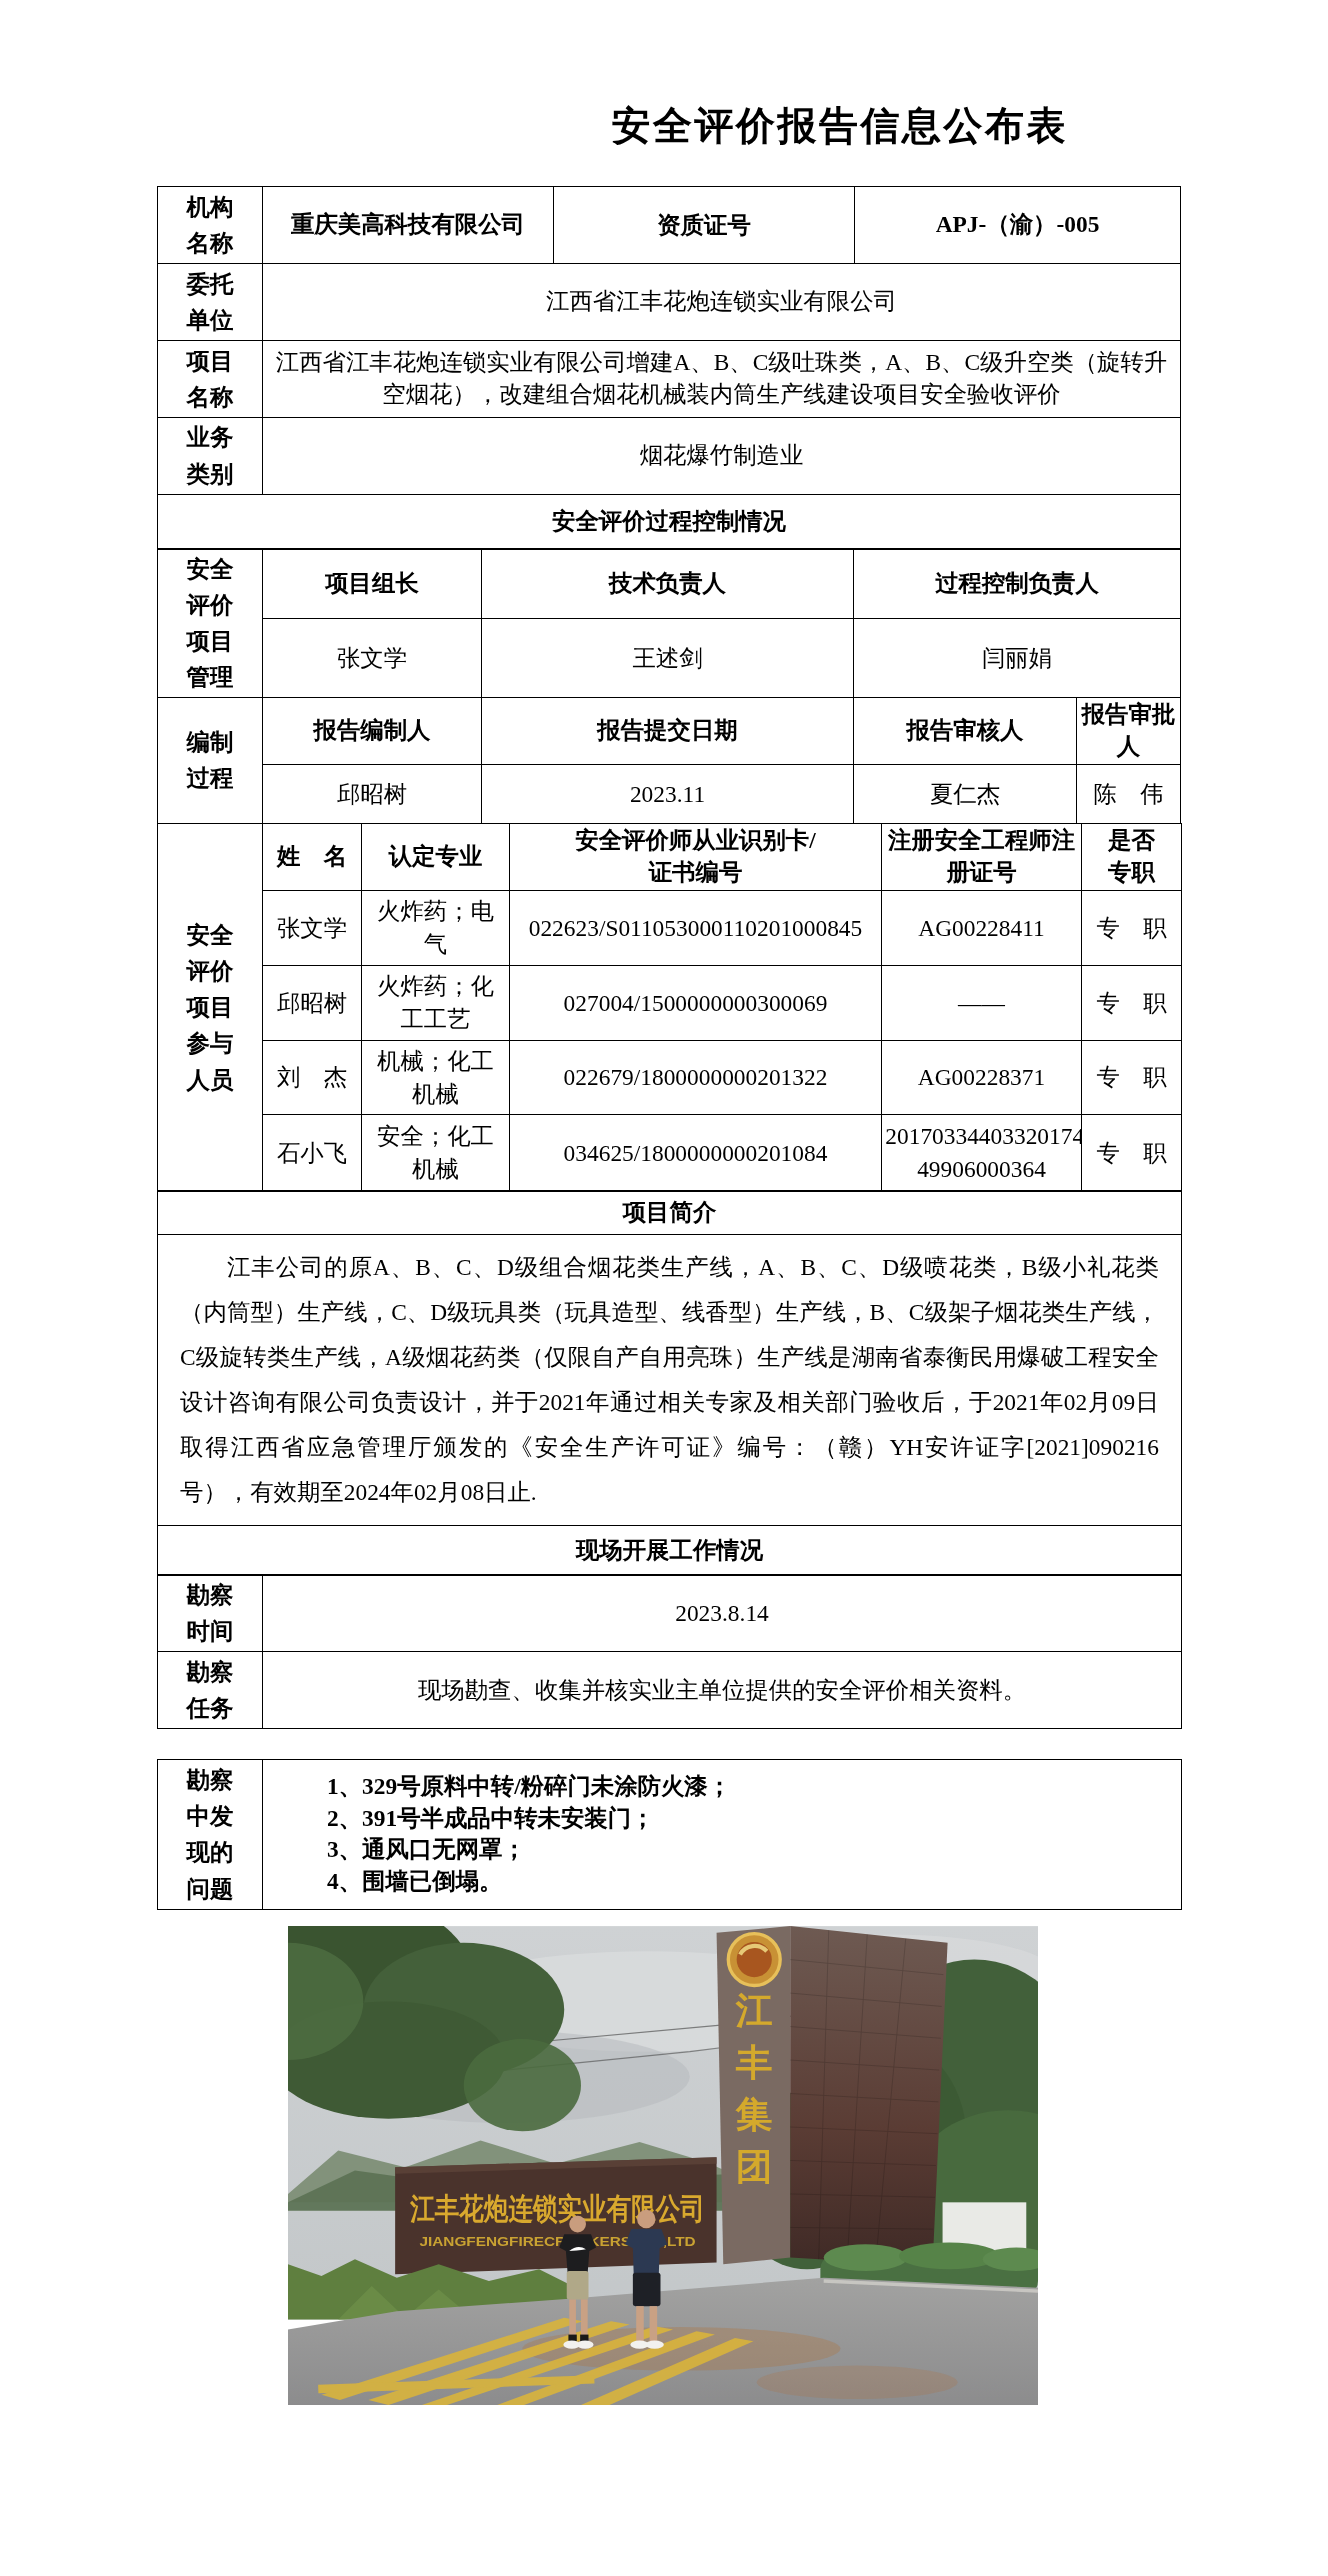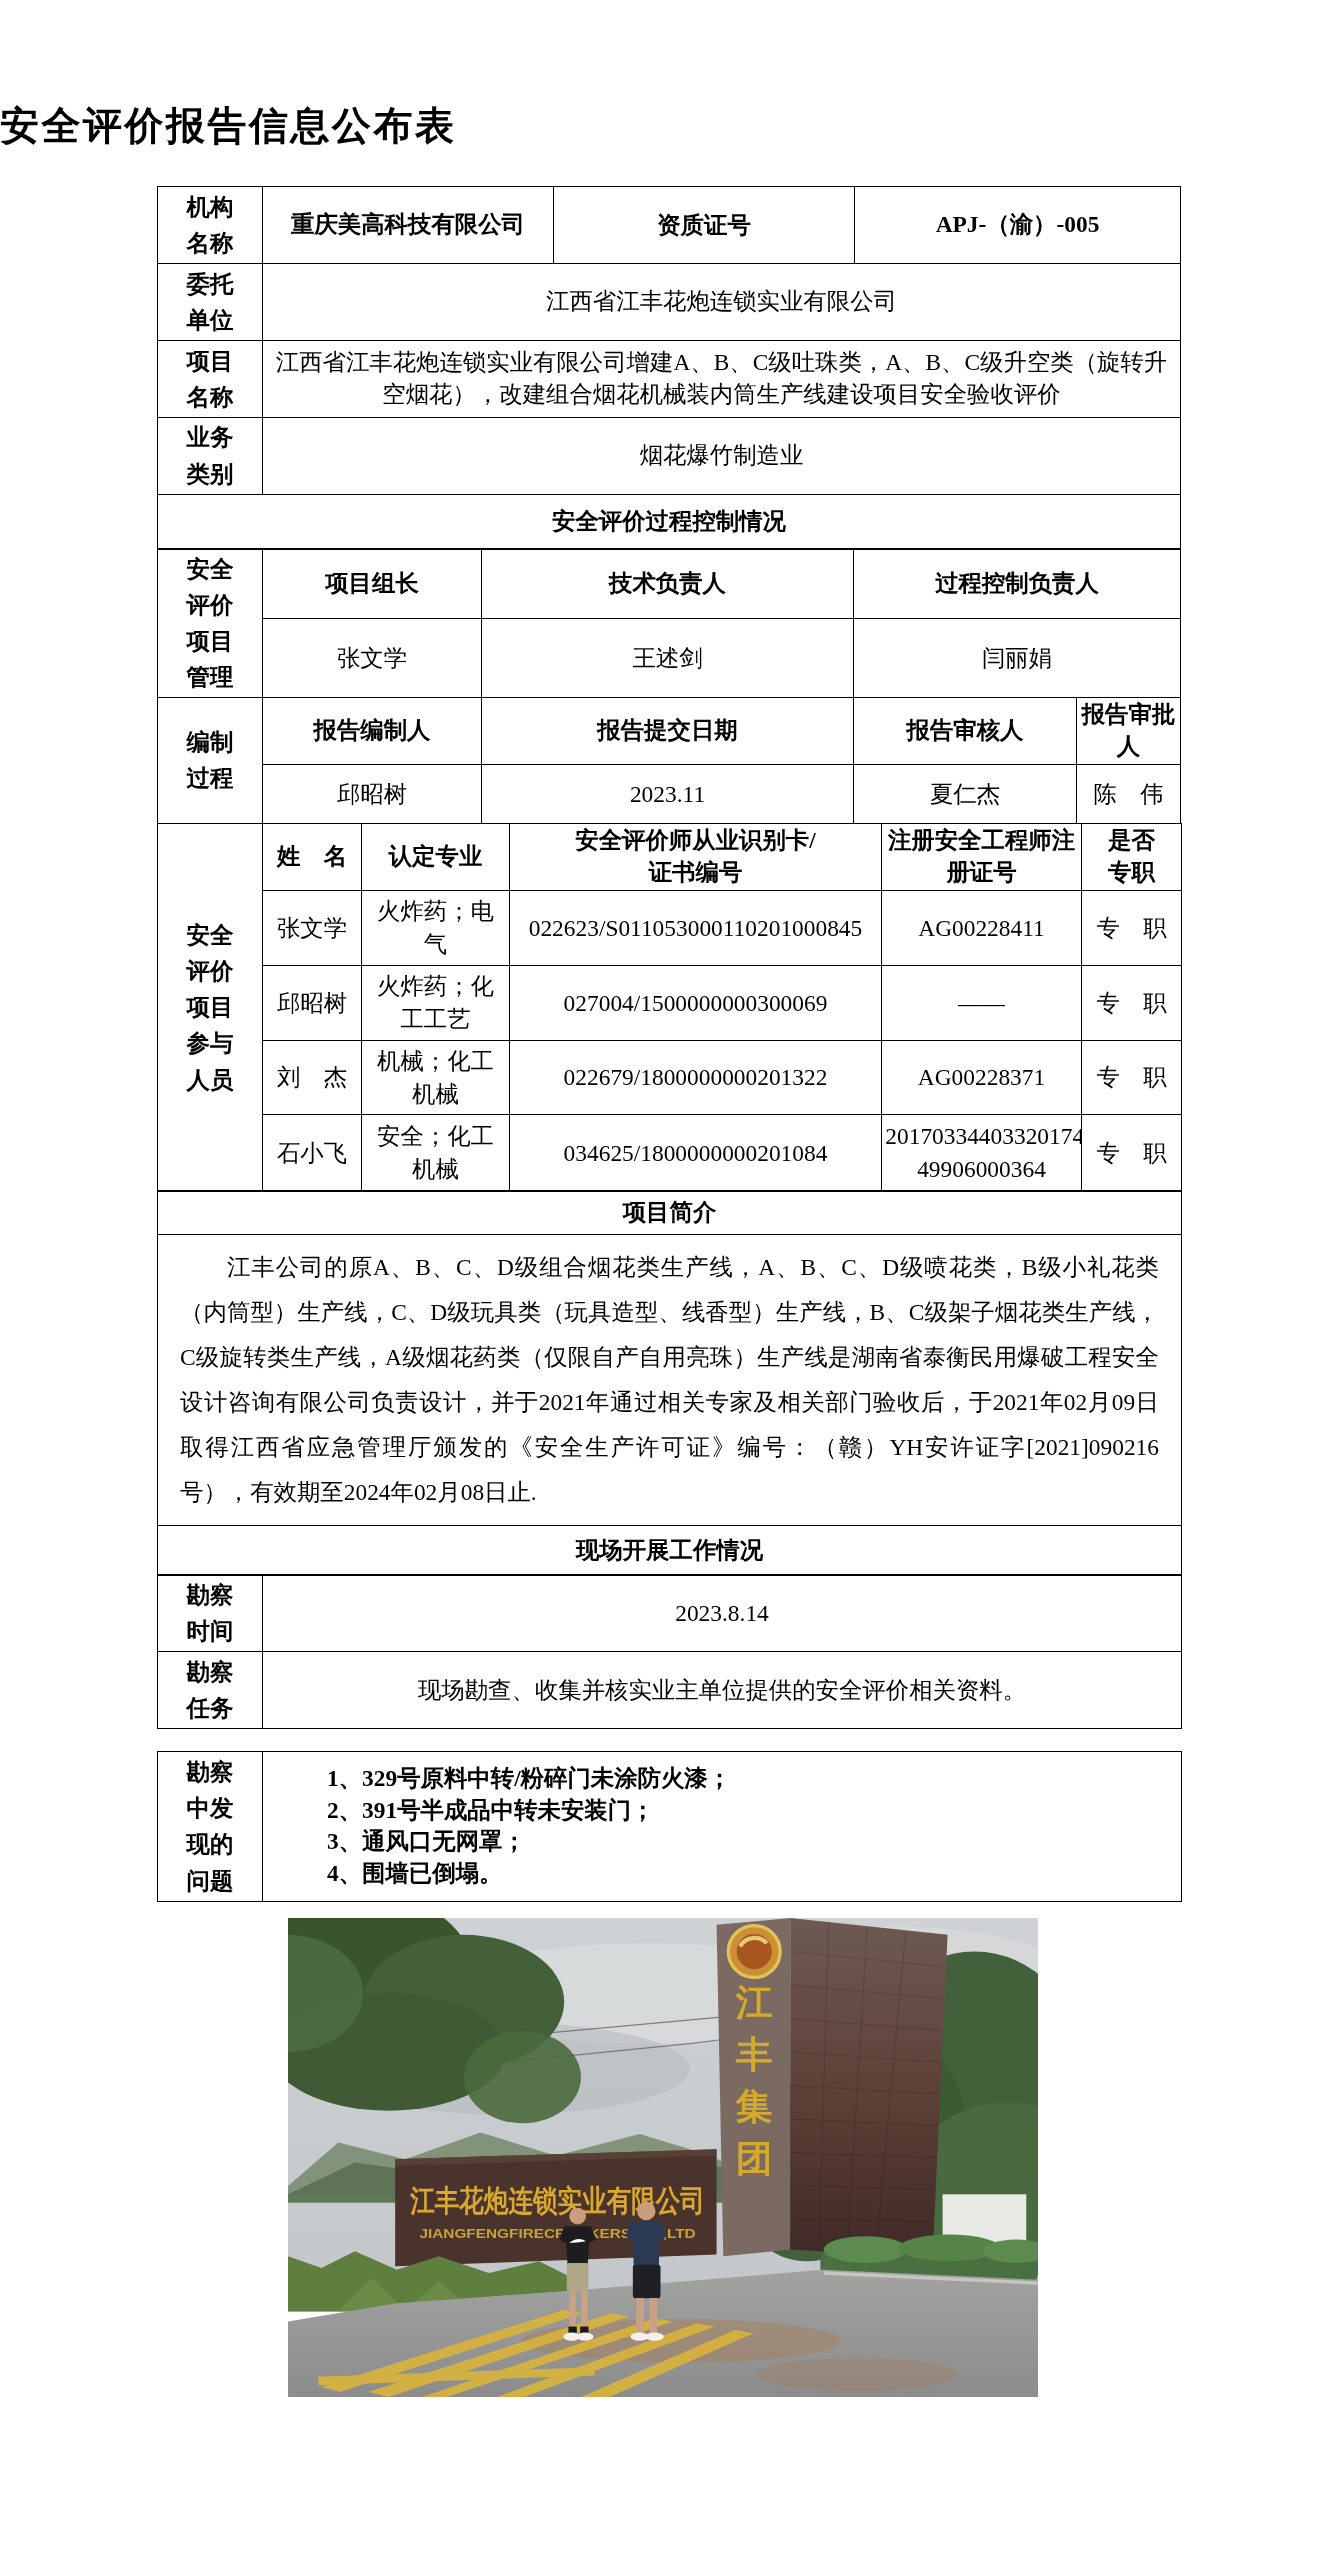--- a/index.html
+++ b/index.html
@@ -1,28 +1,28 @@
 <!DOCTYPE html>
 <html style="font-size:13.4px"><head>
 <meta charset="utf-8">
 <style>
   html,body{margin:0;padding:0;background:#ffffff;}
   body{width:1328px;min-height:2576px;font-family:"Liberation Serif","DejaVu Serif",serif;color:#000;}
   .page{position:relative;width:1328px;min-height:2576px;background:#fff;overflow:hidden;}
-  .doc-title{padding-top:99px;width:1068px;text-align:left;font-size:39px;font-weight:bold;letter-spacing:2.5px;}
+  .doc-title{padding-top:99px;width:1068px;text-align:right;font-size:39px;font-weight:bold;letter-spacing:2.5px;}
   .wrap{margin-left:157px;width:1024px;}
   table{border-collapse:collapse;table-layout:fixed;width:1024px;margin-top:-1.7px;}
   table.first{margin-top:33px;}
   td{border:1.7px solid #000;text-align:center;vertical-align:middle;font-size:23.4px;line-height:1.5;padding:1.7px 6.7px;box-sizing:border-box;overflow:hidden;}
   td.lbl{font-weight:bold;padding:1.7px 26px;word-break:break-all;line-height:1.55;}
   td.hdr{font-weight:bold;font-family:Liberation Serif, serif;}
   td.pre{white-space:pre-line;}
   td.para{text-align:justify;padding:10px 22px;text-indent:47px;line-height:1.92;}
   td.list{text-align:left;padding:5px 8.4px 5px 64px;line-height:1.35;font-weight:bold;}
-  .gap2{margin-top:22px;}
+  .gap2{margin-top:30px;}
   .photo-box{margin:16.7px 0 0 131px;width:750px;height:479px;}
   .photo-box svg{display:block;}
 </style>
 </head>
 <body>
 
 <div class="page">
 
   <div class="doc-title">安全评价报告信息公布表</div>
 

